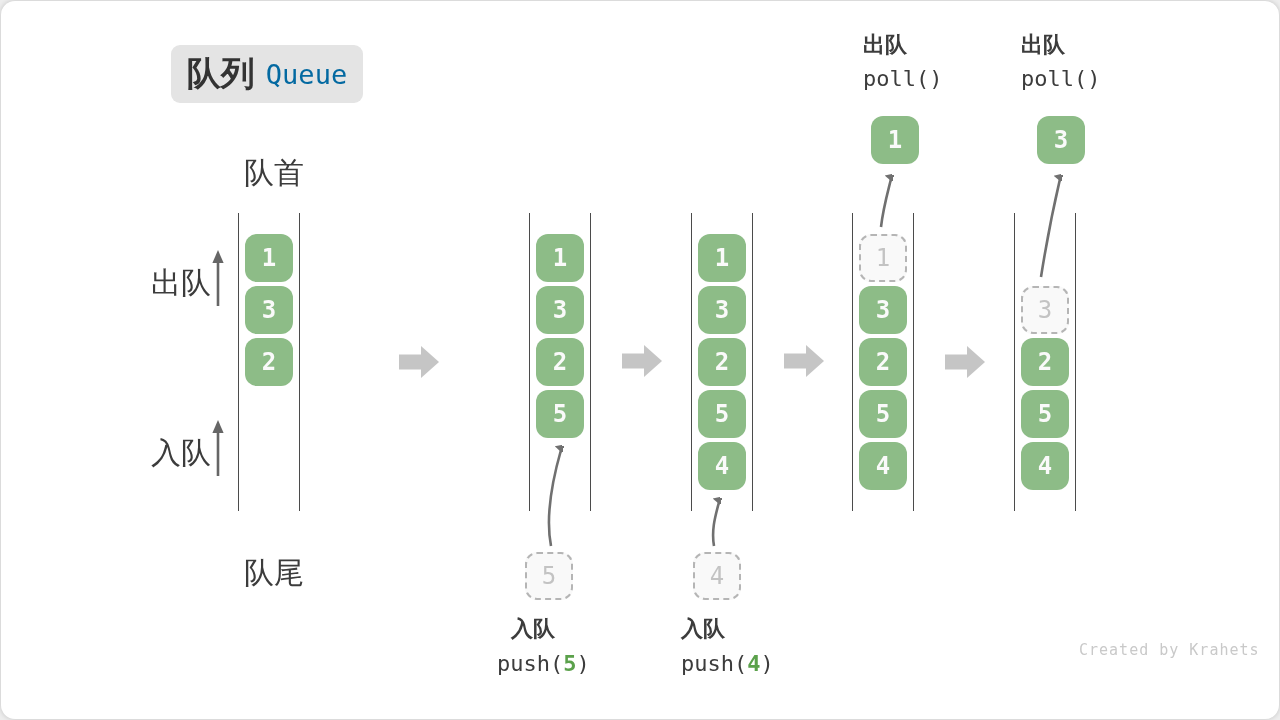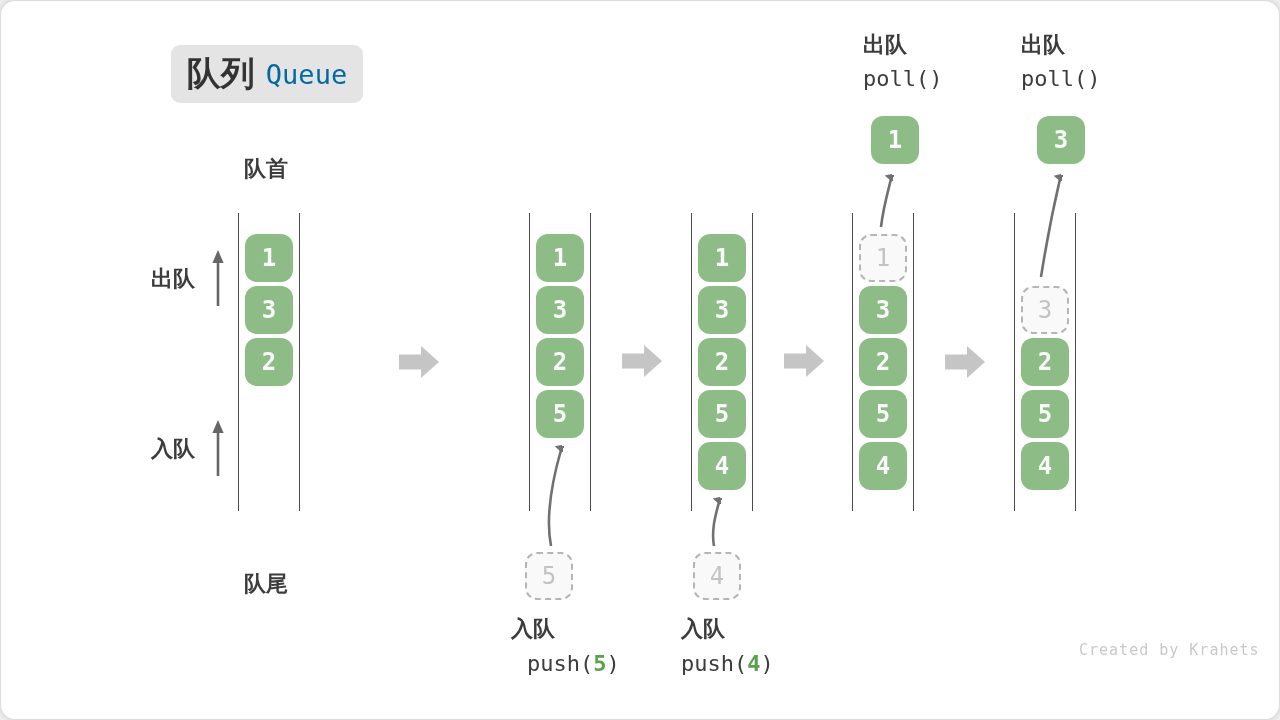--- a/index.html
+++ b/index.html
@@ -31,21 +31,21 @@
   }
   .abs{position:absolute;}
   .title-badge{
     left:170px;top:44px;width:192px;height:58px;
     background:var(--badge-bg);
     border-radius:9px;
     display:flex;align-items:center;justify-content:center;gap:11px;
   }
   .title-zh{font-size:34px;font-weight:700;color:#333333;}
   .title-en{font-size:27px;font-weight:400;color:#0369a1;font-family:"DejaVu Sans Mono","Liberation Mono",monospace;}
-  .zh-label{font-size:22px;font-weight:700;color:var(--ink);line-height:1;}
+  .zh-label{font-size:30px;font-weight:400;color:var(--ink);line-height:1;}
   .channel{
     top:212px;width:62px;height:298px;
     border-left:1.5px solid var(--line);
     border-right:1.5px solid var(--line);
   }
   .qbox{
     width:48px;height:48px;border-radius:12px;
     background:var(--green);
     color:#fafafa;
     font-family:"DejaVu Sans Mono","Liberation Mono",monospace;
@@ -79,21 +79,21 @@
 <body>
 
 <div class="card">
 
   <div class="abs title-badge">
     <span class="title-zh">队列</span>
     <span class="title-en">Queue</span>
   </div>
 
   <div class="abs zh-label" style="left:243px;top:157px;">队首</div>
-  <div class="abs zh-label" style="left:243px;top:572px;">队尾</div>
+  <div class="abs zh-label" style="left:243px;top:557px;">队尾</div>
   <div class="abs zh-label" style="left:150px;top:267px;">出队</div>
   <div class="abs zh-label" style="left:150px;top:437px;">入队</div>
 
   <svg class="abs" style="left:209px;top:249px;" width="16" height="57" viewBox="0 0 16 57">
     <line x1="8" y1="56" x2="8" y2="11" stroke="#666" stroke-width="2.6"></line>
     <polygon points="8,0 2.4,13 13.6,13" fill="#666"></polygon>
   </svg>
   <svg class="abs" style="left:209px;top:419px;" width="16" height="57" viewBox="0 0 16 57">
     <line x1="8" y1="56" x2="8" y2="11" stroke="#666" stroke-width="2.6"></line>
     <polygon points="8,0 2.4,13 13.6,13" fill="#666"></polygon>
@@ -156,21 +156,21 @@
     </defs>
     <path d="M 550 545 C 544 514 552 477 560 449" stroke="var(--thin-arrow)" stroke-width="2.6" fill="none" marker-end="url(#ah)"></path>
     <path d="M 713 545 C 710 528 715 513 718 501" stroke="var(--thin-arrow)" stroke-width="2.6" fill="none" marker-end="url(#ah)"></path>
     <path d="M 880 226 C 882 208 886 194 890 178" stroke="var(--thin-arrow)" stroke-width="2.6" fill="none" marker-end="url(#ah)"></path>
     <path d="M 1040 276 C 1046 238 1052 208 1059 178" stroke="var(--thin-arrow)" stroke-width="2.6" fill="none" marker-end="url(#ah)"></path>
   </svg>
 
   <div class="abs op-label" style="left:510px;top:617px;">
     <span class="op-zh">入队</span>
   </div>
-  <div class="abs op-label" style="left:526px;top:652px;">
+  <div class="abs op-label" style="left:496px;top:652px;">
     <span class="op-code">push(</span><span class="op-code op-arg">5</span><span class="op-code">)</span>
   </div>
 
   <div class="abs op-label" style="left:680px;top:617px;">
     <span class="op-zh">入队</span>
   </div>
   <div class="abs op-label" style="left:680px;top:652px;">
     <span class="op-code">push(</span><span class="op-code op-arg">4</span><span class="op-code">)</span>
   </div>
 

